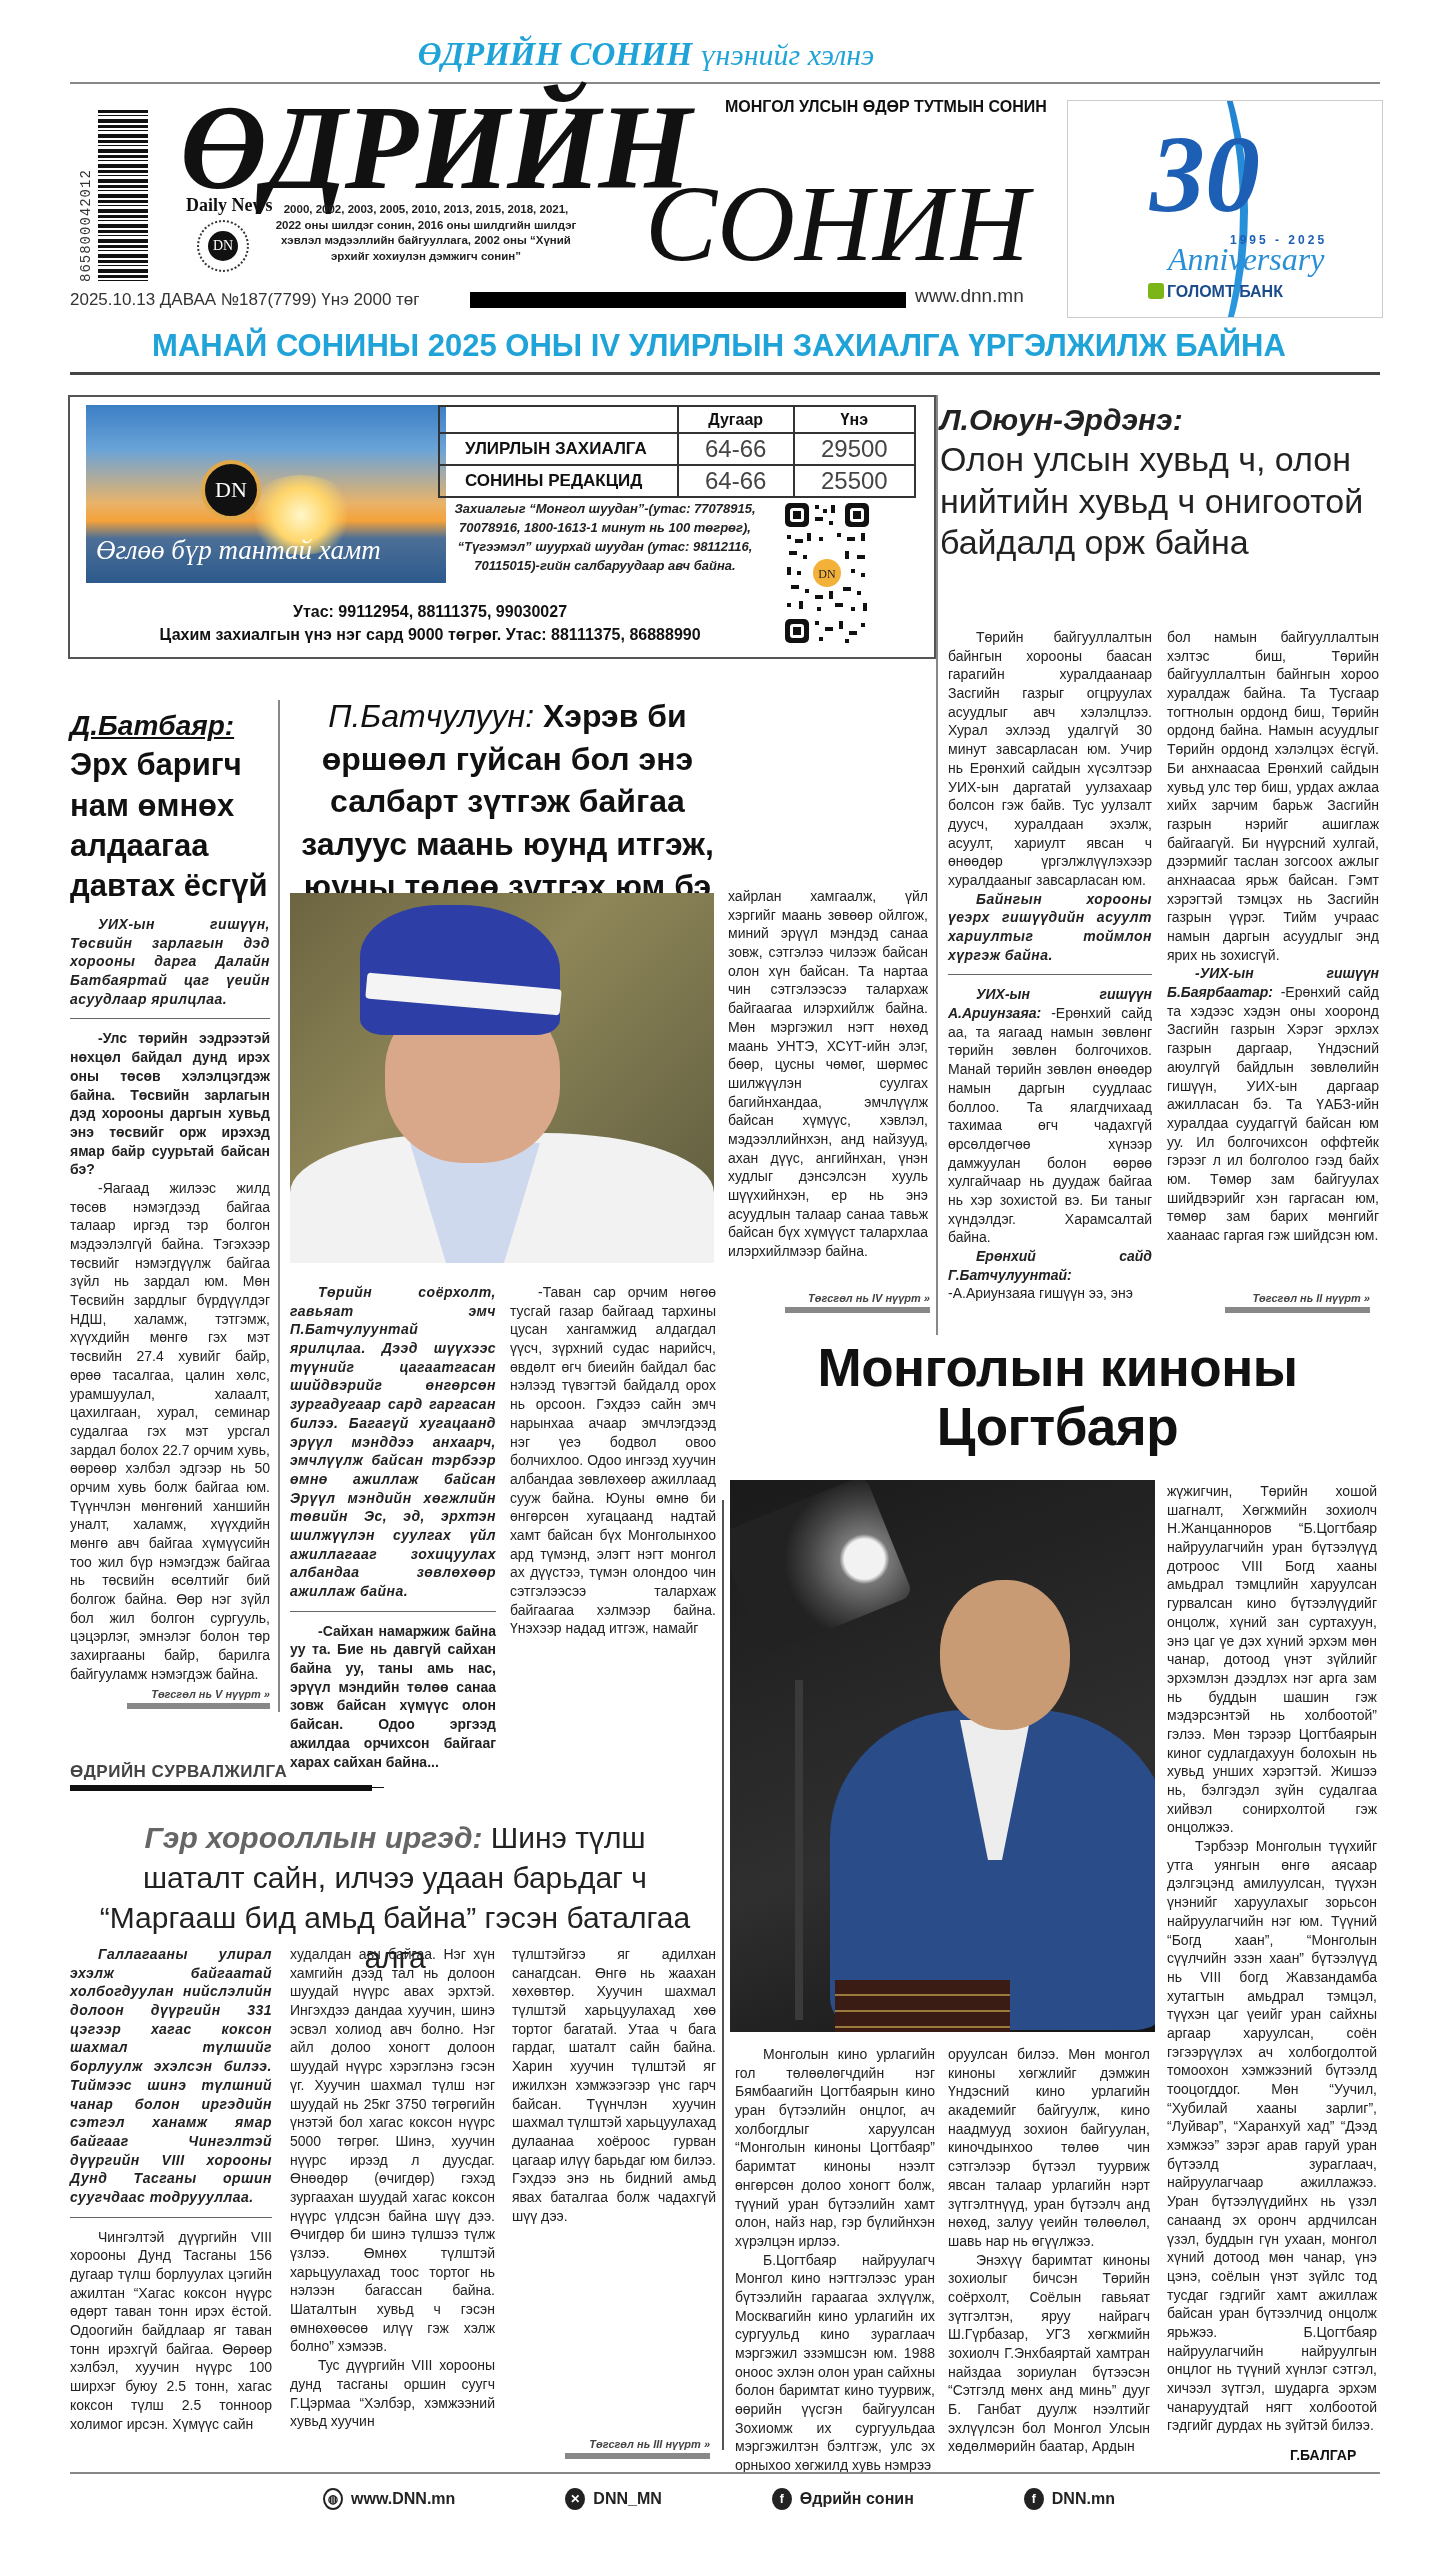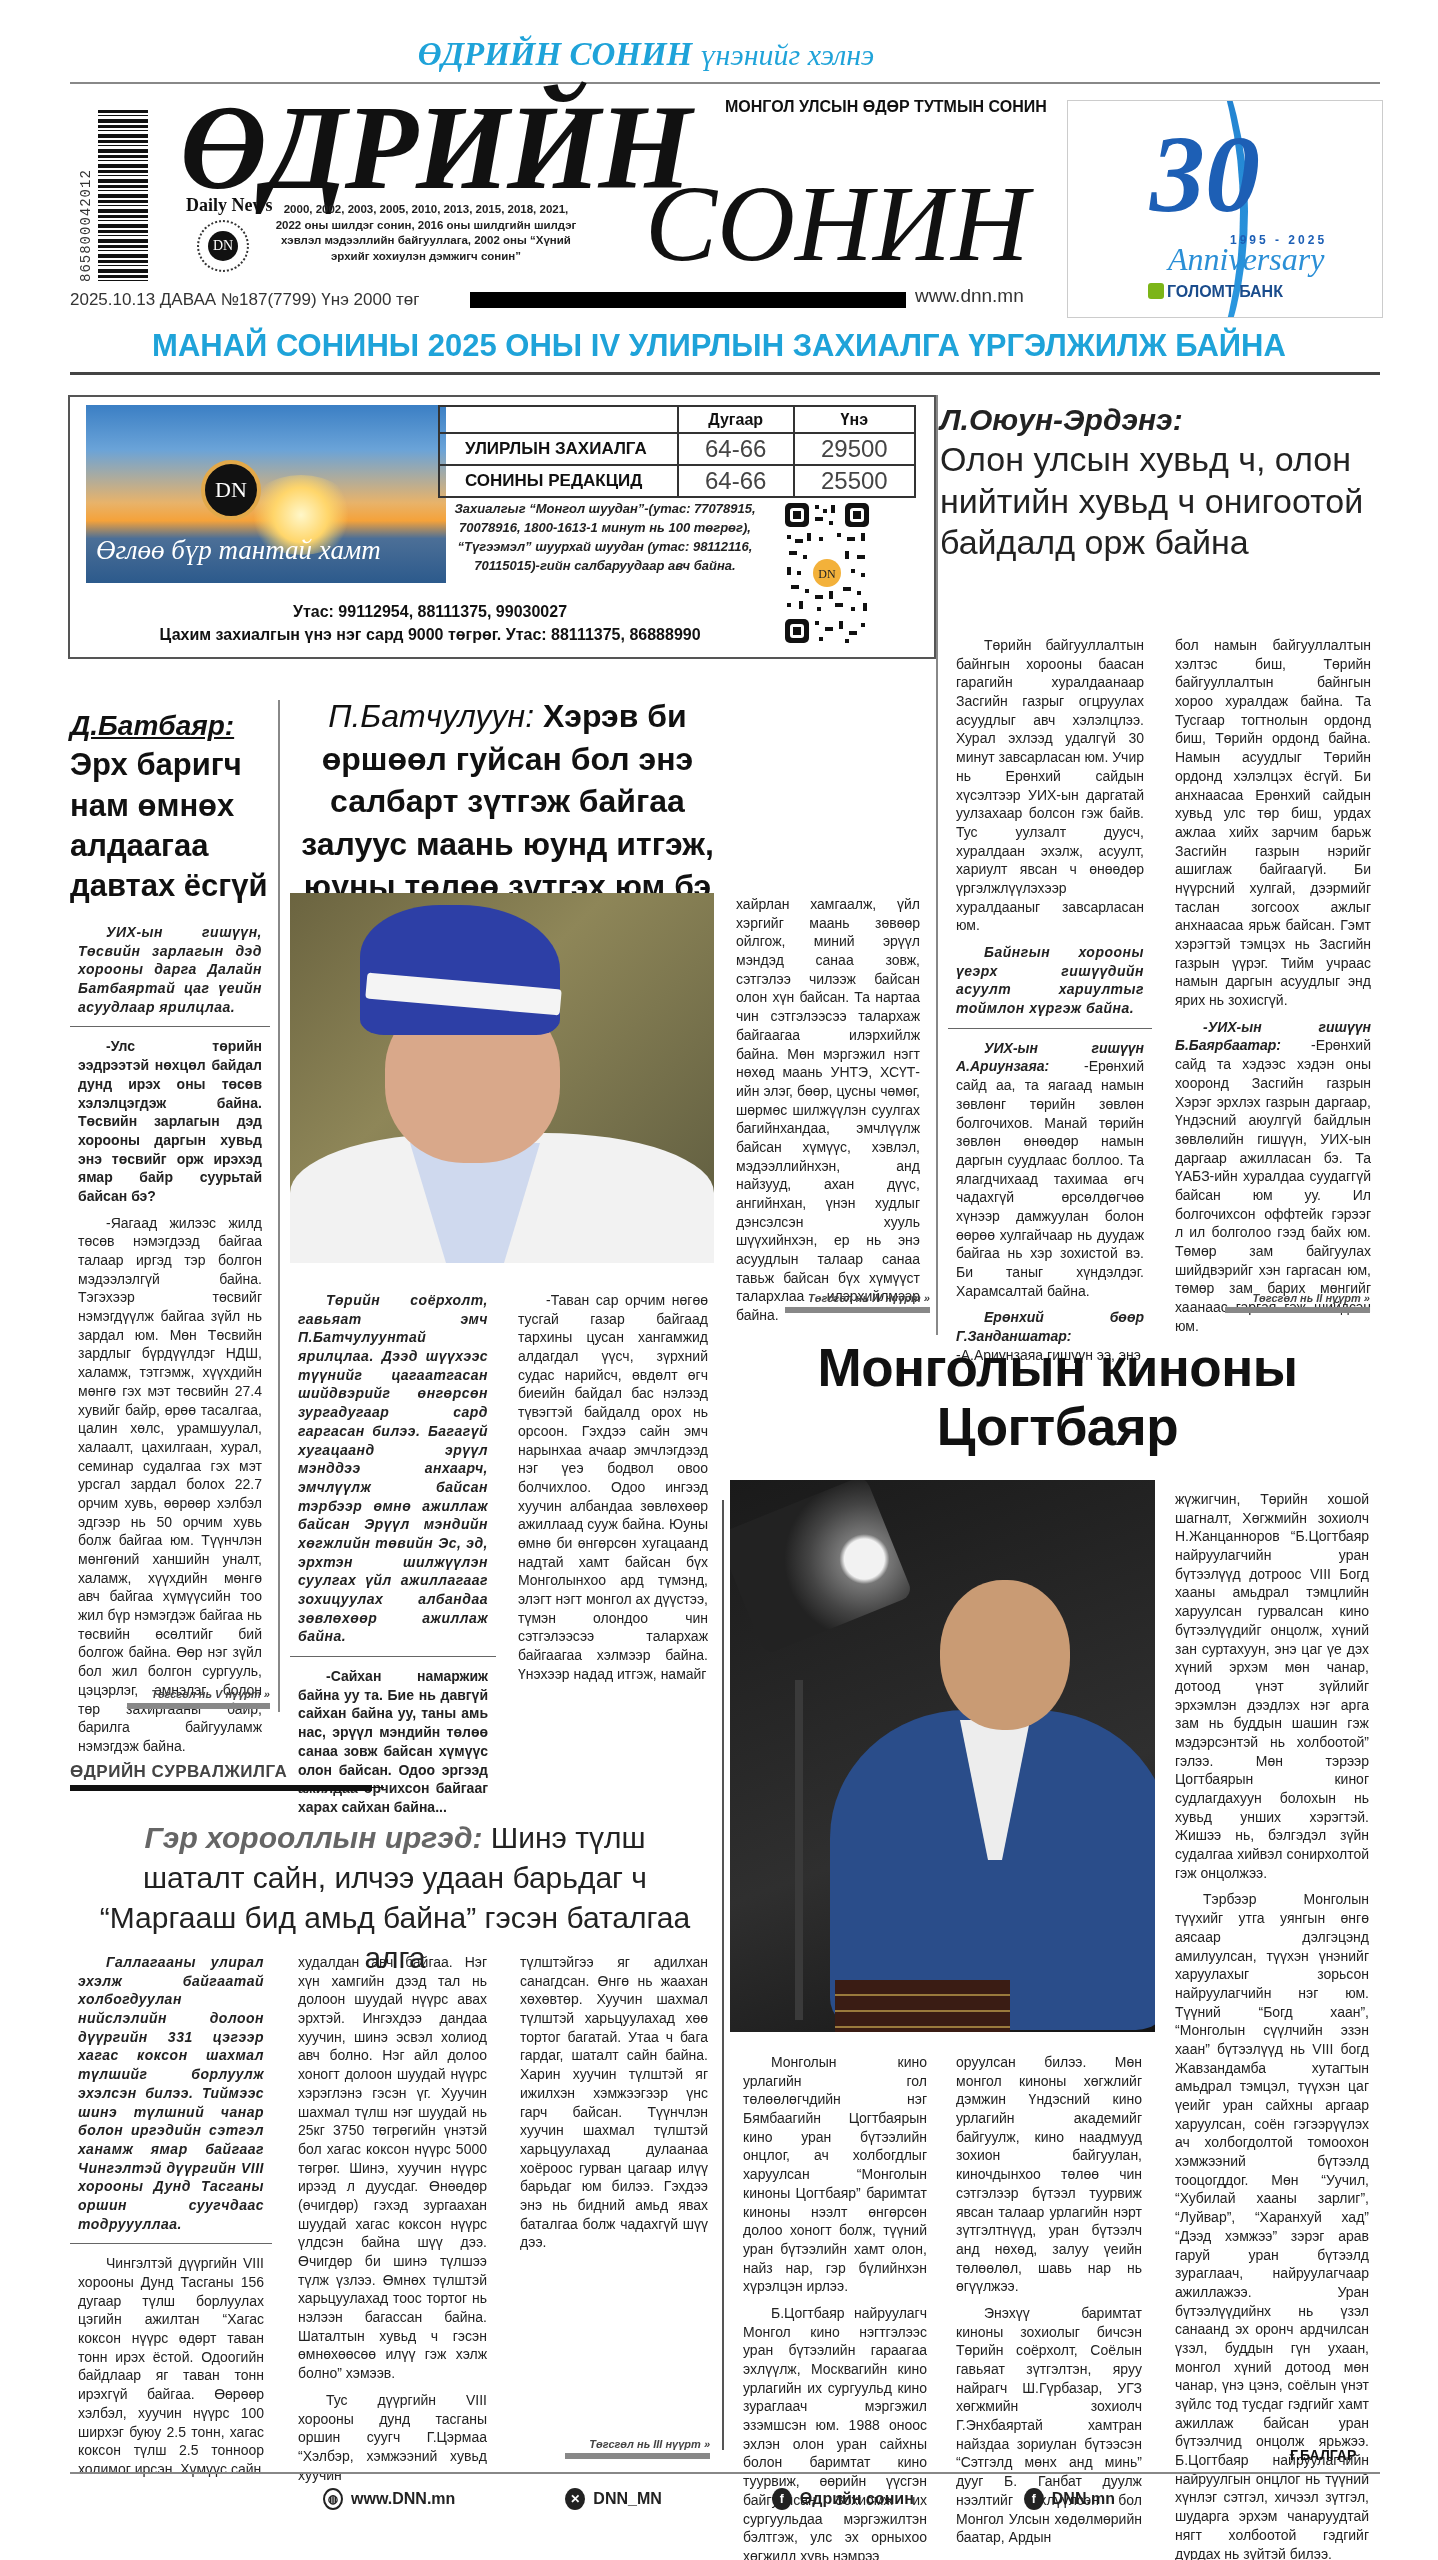--- a/index.html
+++ b/index.html
@@ -41,21 +41,21 @@
   .pricetable td, .pricetable th { border: 2px solid #333; padding: 1px 25px; height: 27px; }
   .pricetable th { font-weight: bold; font-size: 16px; }
   .pricetable td.lab { font-weight: bold; font-size: 17px; }
   .pricetable td.num { text-align: center; font-size: 24px; color: #444; }
   .subnote { left: 440px; top: 500px; width: 330px; font-size: 13px; font-style: italic; font-weight: bold; text-align: center; line-height: 1.45; color: #222; }
   .phones { left: 80px; top: 600px; width: 700px; text-align: center; font-size: 16px; font-weight: bold; line-height: 1.45; }
   .qr { left: 785px; top: 503px; width: 84px; height: 140px; }
   .qr svg { width: 84px; height: 140px; }
   .vline { position: absolute; width: 2px; background: #888; }
   .col { position: absolute; font-size: 14px; line-height: 1.335; text-align: justify; color: #222; }
-  .col p { text-indent: 28px; margin: 8px; }
+  .col p { text-indent: 28px; margin: 0; }
   .col p.b { font-weight: bold; }
   .col p.bi { font-weight: bold; font-style: italic; letter-spacing: 0.5px; }
   .col p.noind { text-indent: 0; }
   .col hr { border: none; border-top: 1.5px solid #666; margin: 10px 0; }
   .cont { position: absolute; font-size: 11px; font-style: italic; font-weight: bold; color: #444; text-align: right; }
   .contbar { position: absolute; height: 6px; background: #888; }
   .h-lo { left: 940px; top: 398px; width: 440px; font-size: 34px; line-height: 1.22; color: #222; }
   .h-lo b { font-style: italic; font-size: 30px; }
   .h-bat { left: 70px; top: 705px; width: 200px; font-size: 31px; font-weight: bold; line-height: 1.3; }
   .h-bat i { font-size: 28px; text-decoration: underline; }
@@ -218,21 +218,21 @@
 
 <div class="abs h-lo">
   <b>Л.Оюун-Эрдэнэ:</b><br>
   <span>Олон улсын хувьд ч, олон нийтийн хувьд ч онигоотой байдалд орж байна</span>
 </div>
 <div class="col" style="left:948px;top:628px;width:204px">
   <p>Төрийн байгууллалтын байнгын хорооны баасан гарагийн хуралдаанаар Засгийн газрыг огцруулах асуудлыг авч хэлэлцлээ. Хурал эхлээд удалгүй 30 минут завсарласан юм. Учир нь Ерөнхий сайдын хүсэлтээр УИХ-ын даргатай уулзахаар болсон гэж байв. Тус уулзалт дуусч, хуралдаан эхэлж, асуулт, хариулт явсан ч өнөөдөр үргэлжлүүлэхээр хуралдааныг завсарласан юм.</p>
   <p class="bi">Байнгын хорооны үеэрх гишүүдийн асуулт хариултыг тоймлон хүргэж байна.</p>
   <hr>
   <p><b><i>УИХ-ын гишүүн А.Ариунзаяа:</i></b><span> -Ерөнхий сайд аа, та яагаад намын зөвлөнг төрийн зөвлөн болгочихов. Манай төрийн зөвлөн өнөөдөр намын даргын суудлаас боллоо. Та ялагдчихаад тахимаа өгч чадахгүй өрсөлдөгчөө хүнээр дамжуулан болон өөрөө хулгайчаар нь дуудаж байгаа нь хэр зохистой вэ. Би таныг хүндэлдэг. Харамсалтай байна.</span></p>
-  <p><b><i>Ерөнхий бөөр Г.Занданшатар:</i></b><span> -А.Ариунзаяа гишүүн ээ, энэ</span></p>
+  <p><b><i>Ерөнхий сайд Г.Батчулуунтай:</i></b><span> -А.Ариунзаяа гишүүн ээ, энэ</span></p>
 </div>
 <div class="col" style="left:1167px;top:628px;width:212px">
   <p class="noind">бол намын байгууллалтын хэлтэс биш, Төрийн байгууллалтын байнгын хороо хуралдаж байна. Та Тусгаар тогтнолын ордонд биш, Төрийн ордонд байна. Намын асуудлыг Төрийн ордонд хэлэлцэх ёсгүй. Би анхнаасаа Ерөнхий сайдын хувьд улс төр биш, урдах ажлаа хийх зарчим барьж Засгийн газрын нэрийг ашиглаж байгаагүй. Би нүүрсний хулгай, дээрмийг таслан зогсоох ажлыг анхнаасаа ярьж байсан. Гэмт хэрэгтэй тэмцэх нь Засгийн газрын үүрэг. Тийм учраас намын даргын асуудлыг энд ярих нь зохисгүй.</p>
   <p><b><i>-УИХ-ын гишүүн Б.Баярбаатар:</i></b><span> -Ерөнхий сайд та хэдээс хэдэн оны хооронд Засгийн газрын Хэрэг эрхлэх газрын даргаар, Үндэсний аюулгүй байдлын зөвлөлийн гишүүн, УИХ-ын даргаар ажилласан бэ. Та ҮАБЗ-ийн хуралдаа суудаггүй байсан юм уу. Ил болгочихсон оффтейк гэрээг л ил болголоо гээд байх юм. Төмөр зам байгуулах шийдвэрийг хэн гаргасан юм, төмөр зам барих мөнгийг хаанаас гаргая гэж шийдсэн юм.</span></p>
 </div>
 <div class="cont" style="left:1200px;top:1292px;width:170px">Төгсгөл нь II нүүрт »</div>
 <div class="contbar" style="left:1225px;top:1307px;width:145px"></div>
 
 <div class="abs h-bat">
   <i>Д.Батбаяр:</i><br>

